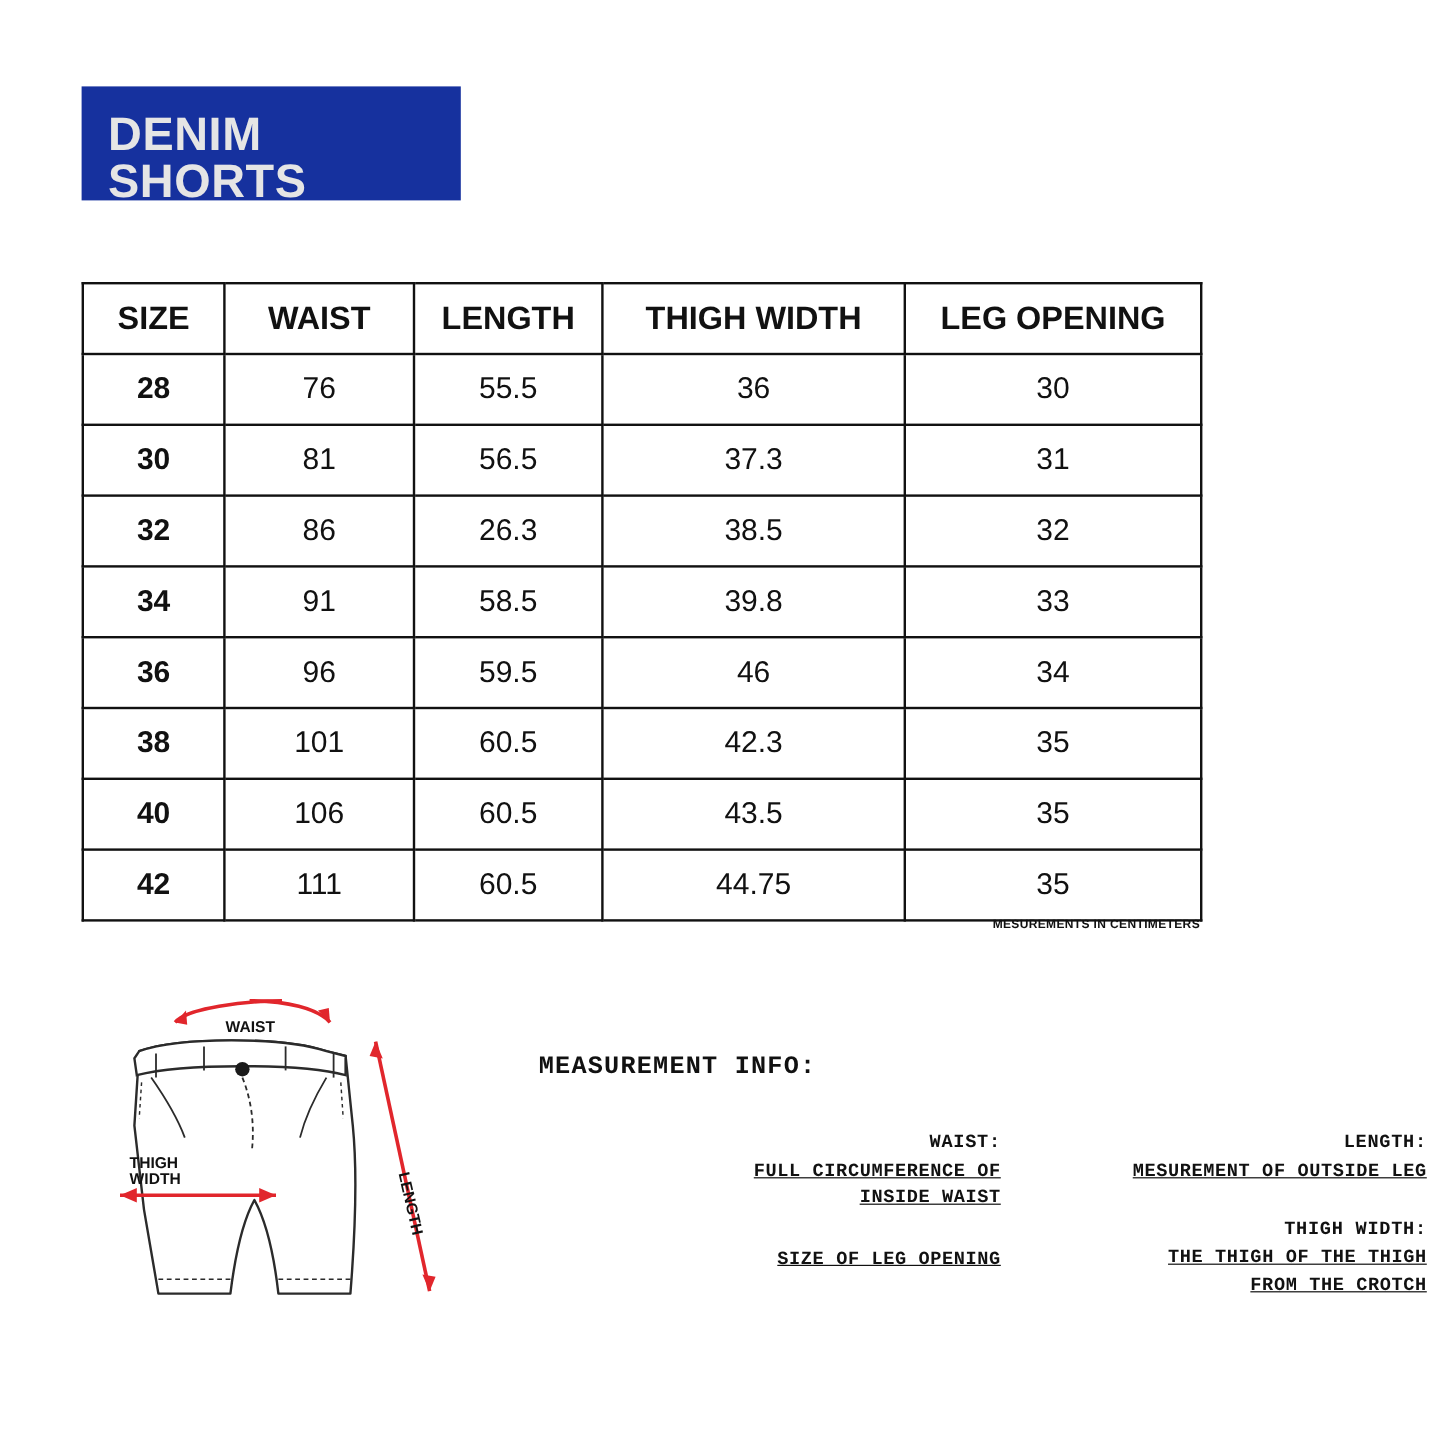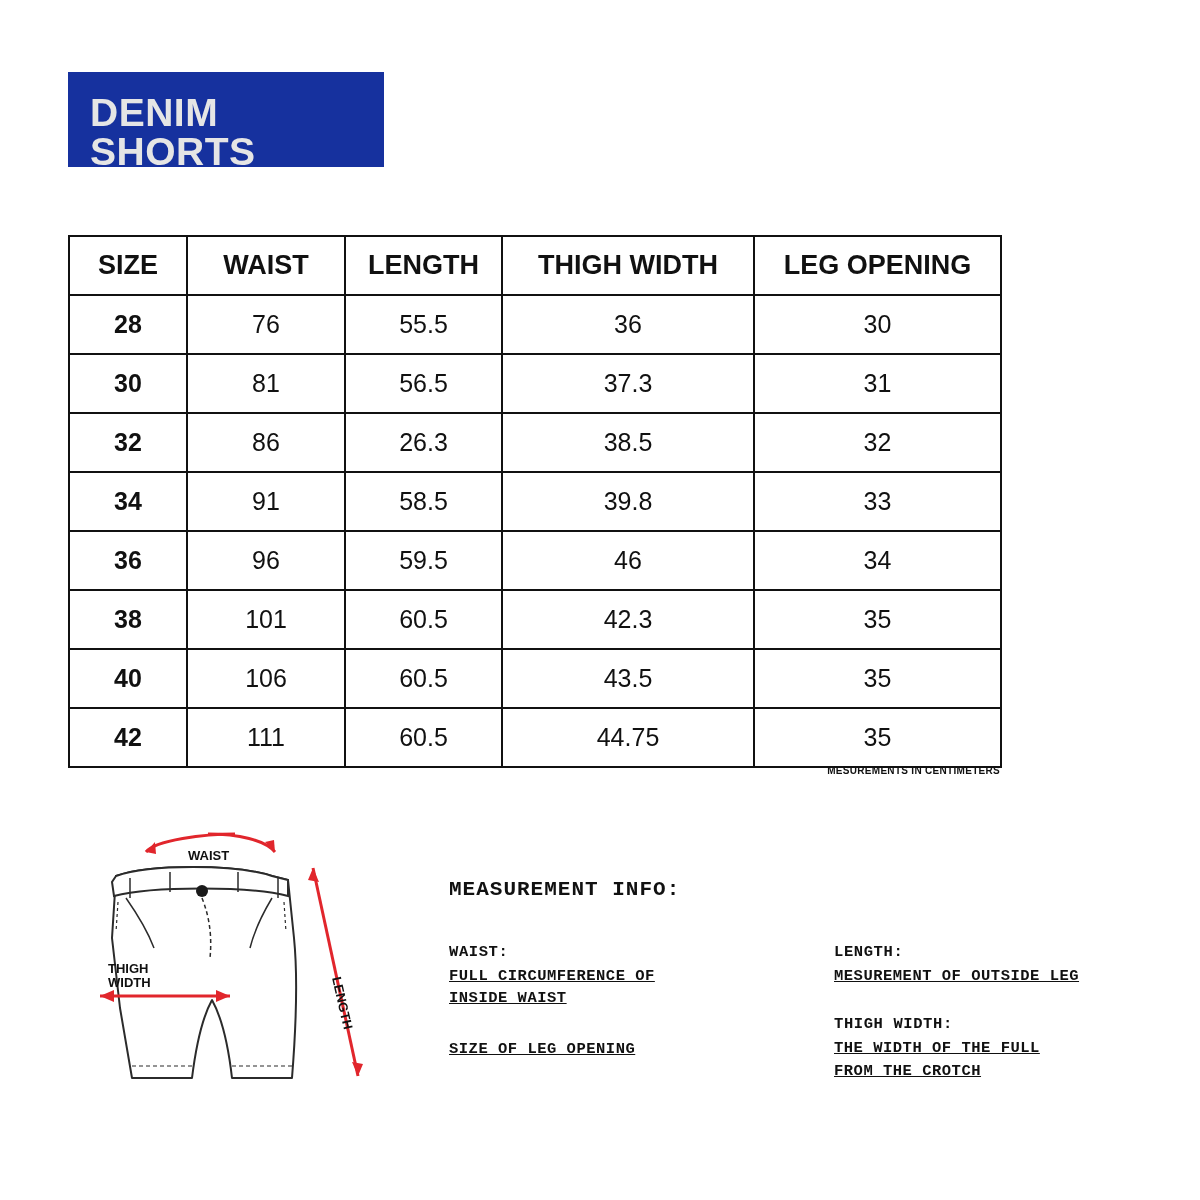--- a/index.html
+++ b/index.html
@@ -120,20 +120,21 @@
     font-weight: bold;
     letter-spacing: 1px;
     margin-bottom: 42px;
   }
   .info-cols {
     display: flex;
     gap: 0px;
   }
   .info-col {
     width: 385px;
+    text-align: right;
   }
   .info-col.right { width: 355px; }
   .info-item { margin-bottom: 28px; }
   .info-term {
     font-size: 15.5px;
     font-weight: bold;
     letter-spacing: 0.6px;
     margin-bottom: 4px;
   }
   .info-desc {
@@ -307,19 +308,19 @@
     <div class="info-col right">
       <div class="info-item">
         <div class="info-term">LENGTH:</div>
         <div class="info-desc">
           <span>MESUREMENT OF OUTSIDE LEG</span>
         </div>
       </div>
       <div class="info-item">
         <div class="info-term">THIGH WIDTH:</div>
         <div class="info-desc">
-          <span>THE WIDTH OF THE FULL</span>
+          <span>THE THIGH OF THE THIGH</span>
           <span>FROM THE CROTCH</span>
         </div>
       </div>
     </div>
   </div>
 </div>
 
 </body></html>

